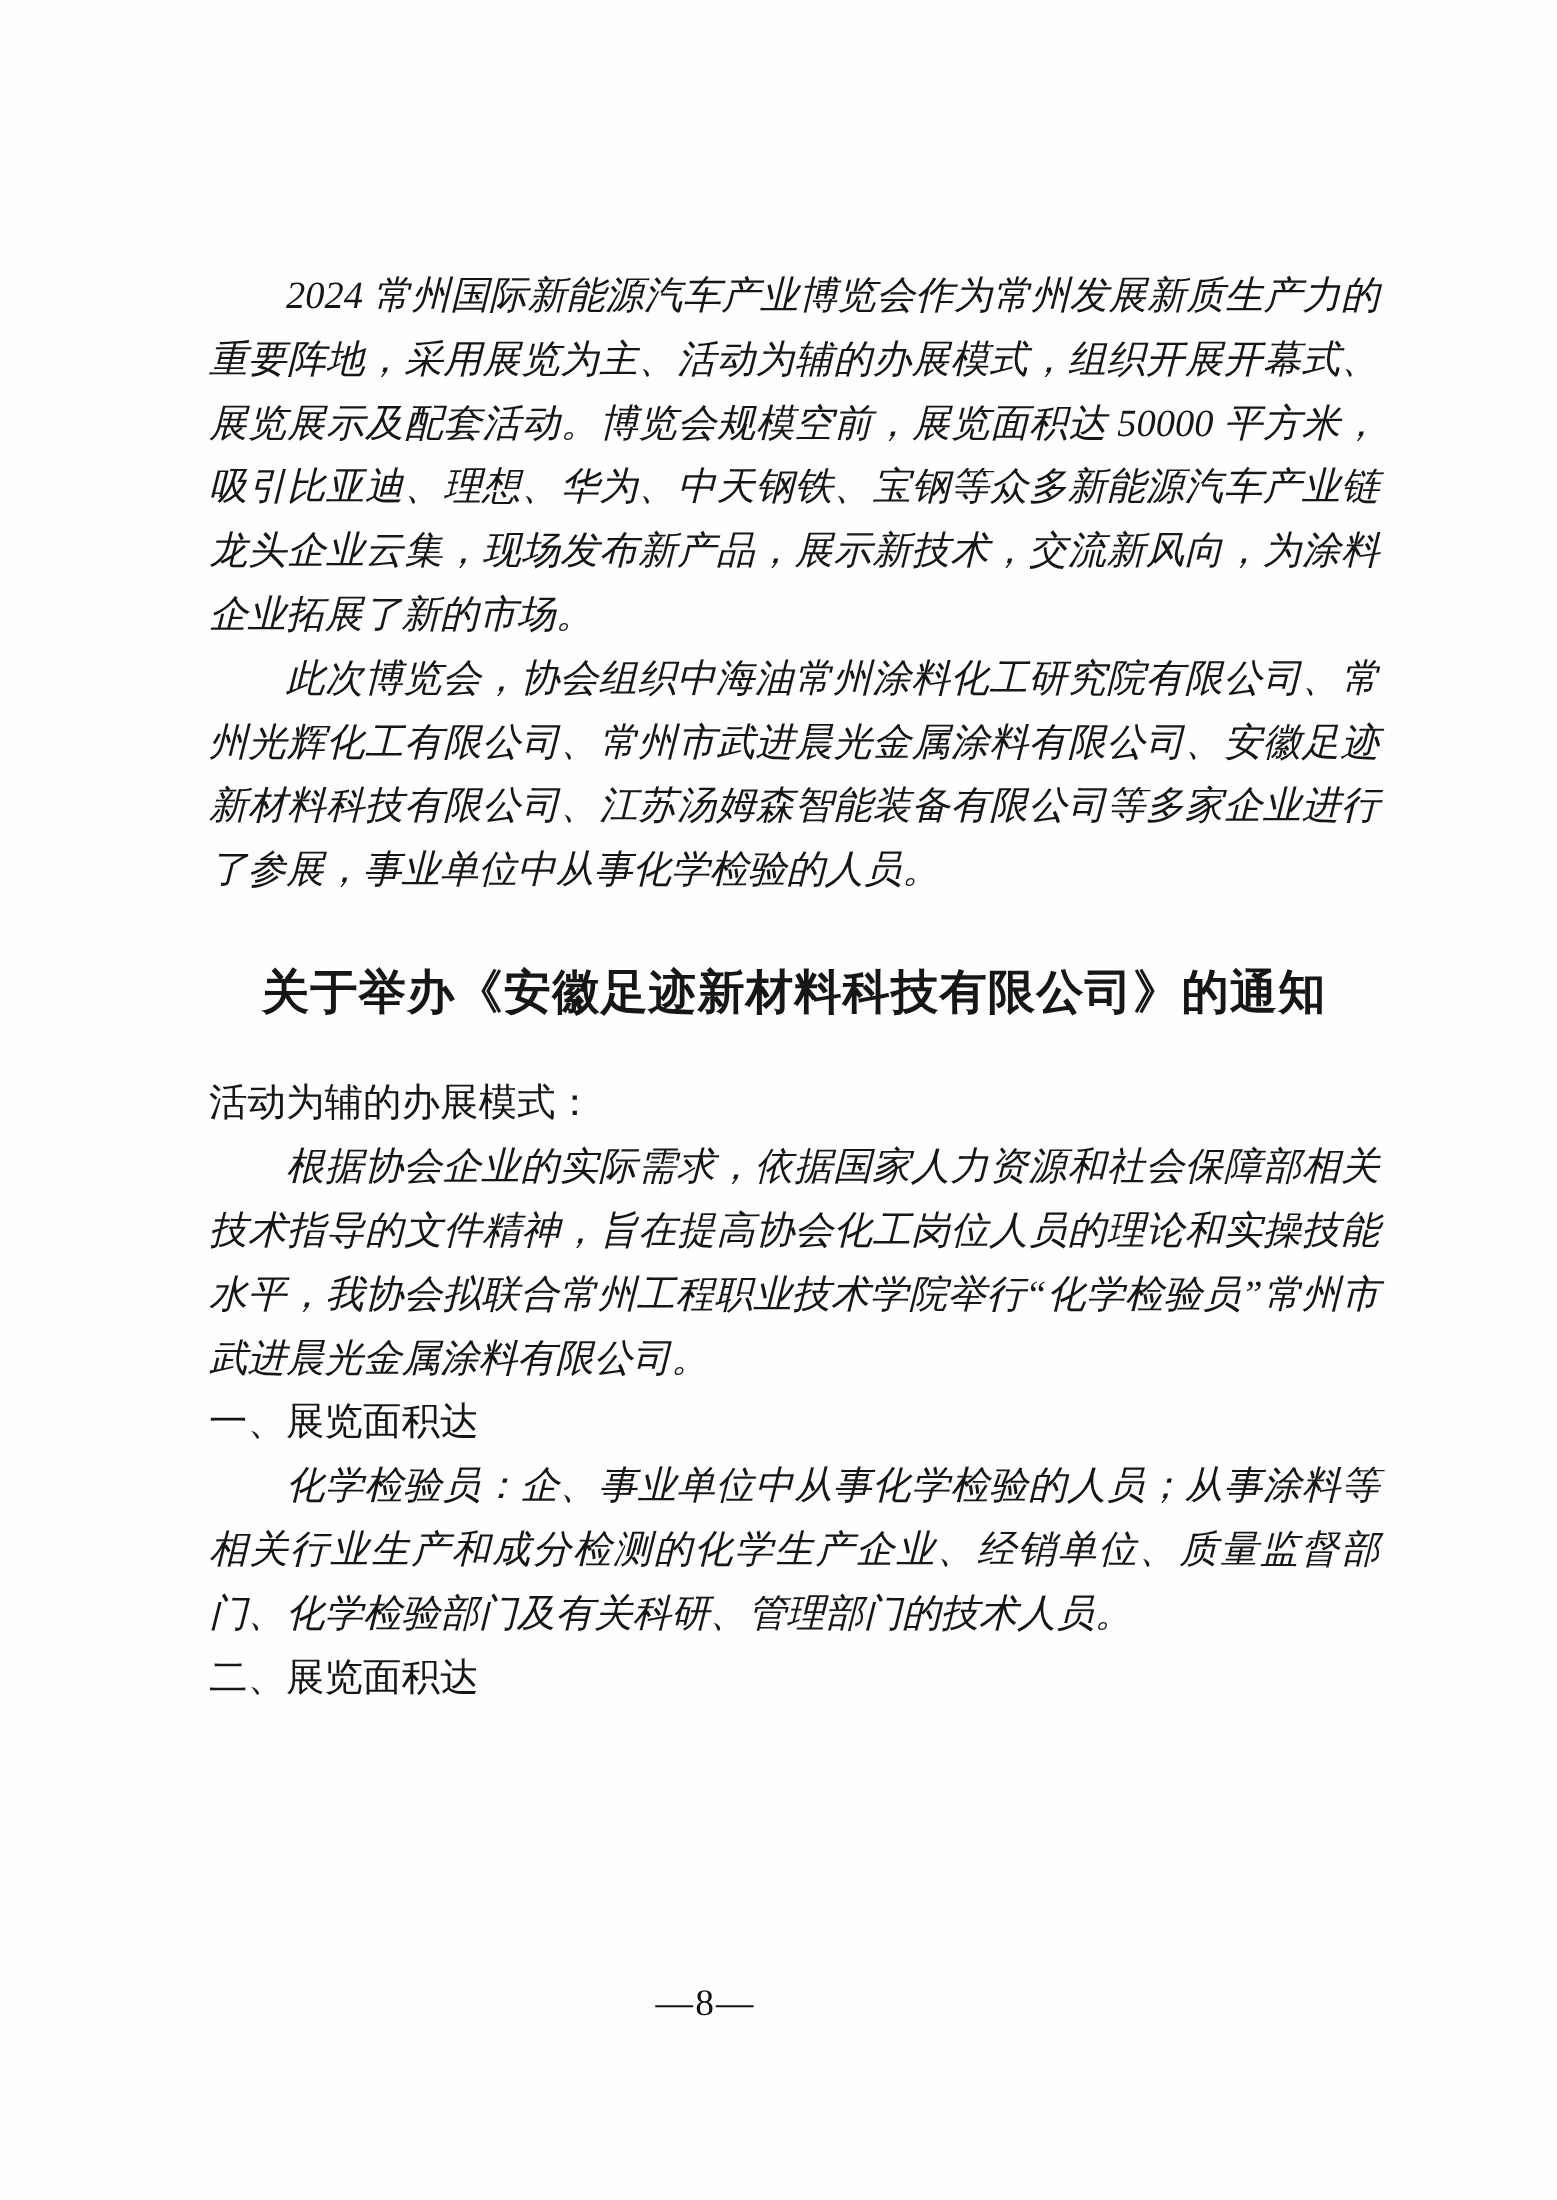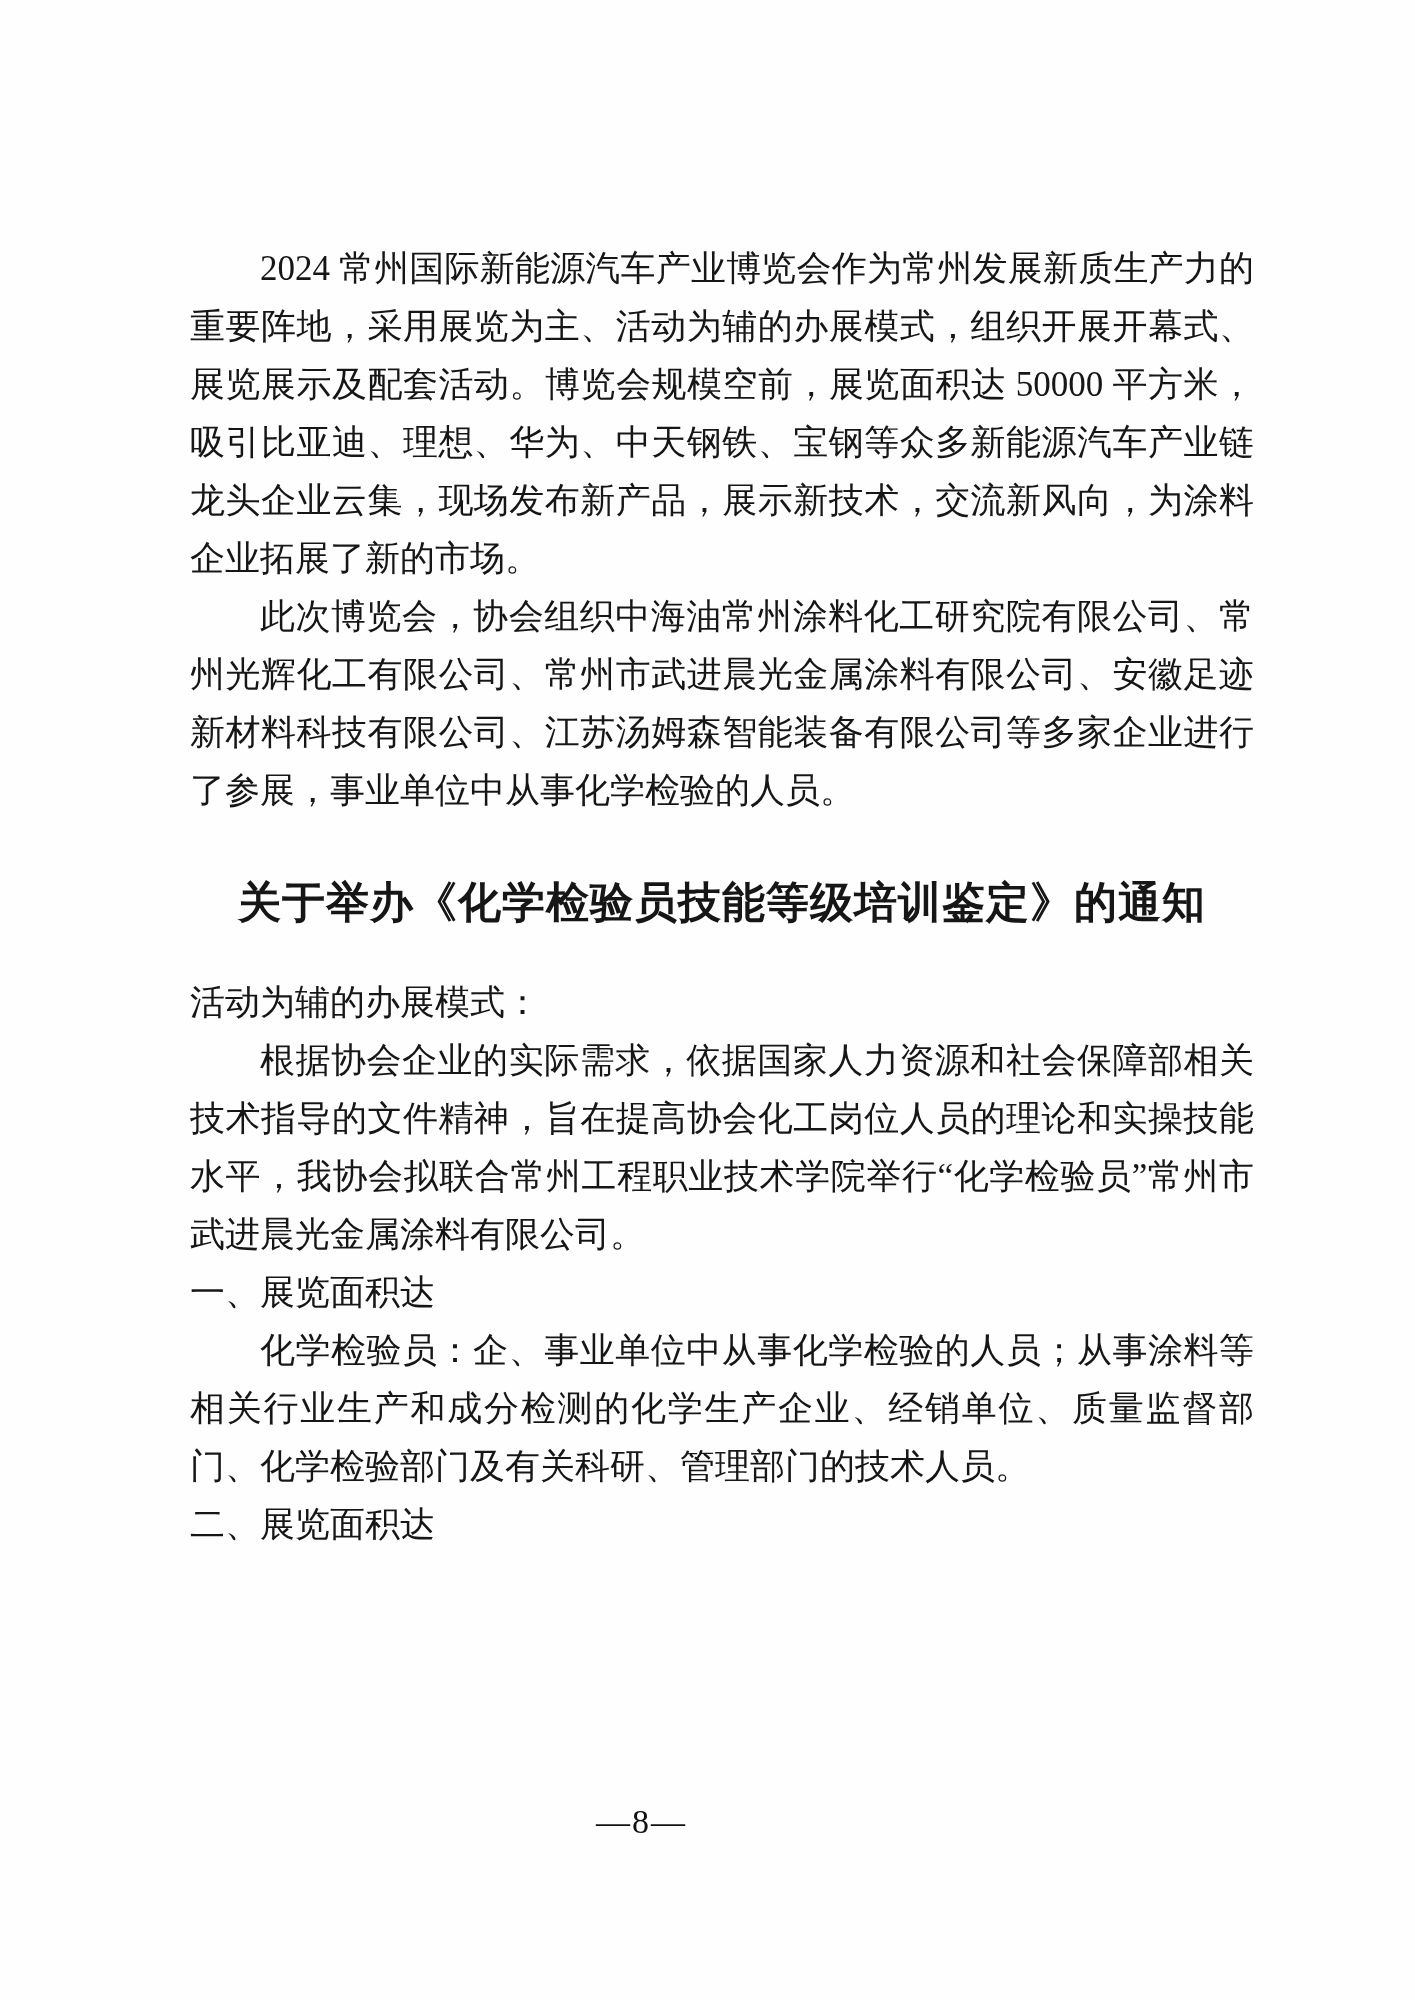--- a/index.html
+++ b/index.html
@@ -25,20 +25,21 @@
     font-size: 35px;
     line-height: 58px;
   }
   .para {
     margin: 0;
     text-align: justify;
     text-justify: inter-ideograph;
   }
   .indent {
     text-indent: 2em;
+    font-style: italic;
   }
   .attribution {
     float: right;
   }
   .doc-title {
     margin: 54px 0 42px 0;
     font-size: 43px;
     line-height: 58px;
     font-weight: bold;
     text-align: center;
@@ -58,21 +59,21 @@
 <body>
 
 <div class="page">
   <div class="content">
 
     <p class="para indent">2024 常州国际新能源汽车产业博览会作为常州发展新质生产力的重要阵地，采用展览为主、活动为辅的办展模式，组织开展开幕式、展览展示及配套活动。博览会规模空前，展览面积达 50000 平方米，吸引比亚迪、理想、华为、中天钢铁、宝钢等众多新能源汽车产业链龙头企业云集，现场发布新产品，展示新技术，交流新风向，为涂料企业拓展了新的市场。</p>
 
     <p class="para indent">此次博览会，协会组织中海油常州涂料化工研究院有限公司、常州光辉化工有限公司、常州市武进晨光金属涂料有限公司、安徽足迹新材料科技有限公司、江苏汤姆森智能装备有限公司等多家企业进行了参展，事业单位中从事化学检验的人员。</p>
 
 
-    <h1 class="doc-title">关于举办《化学检验员技能等级培训鉴定》的通知</h1>
+    <h1 class="doc-title">关于举办《安徽足迹新材料科技有限公司》的通知</h1>
 
     <p class="para">活动为辅的办展模式：</p>
 
     <p class="para indent">根据协会企业的实际需求，依据国家人力资源和社会保障部相关技术指导的文件精神，旨在提高协会化工岗位人员的理论和实操技能水平，我协会拟联合常州工程职业技术学院举行“化学检验员”常州市武进晨光金属涂料有限公司。</p>
 
     <p class="para">一、展览面积达</p>
 
     <p class="para indent">化学检验员：企、事业单位中从事化学检验的人员；从事涂料等相关行业生产和成分检测的化学生产企业、经销单位、质量监督部门、化学检验部门及有关科研、管理部门的技术人员。</p>
 
     <p class="para">二、展览面积达</p>

